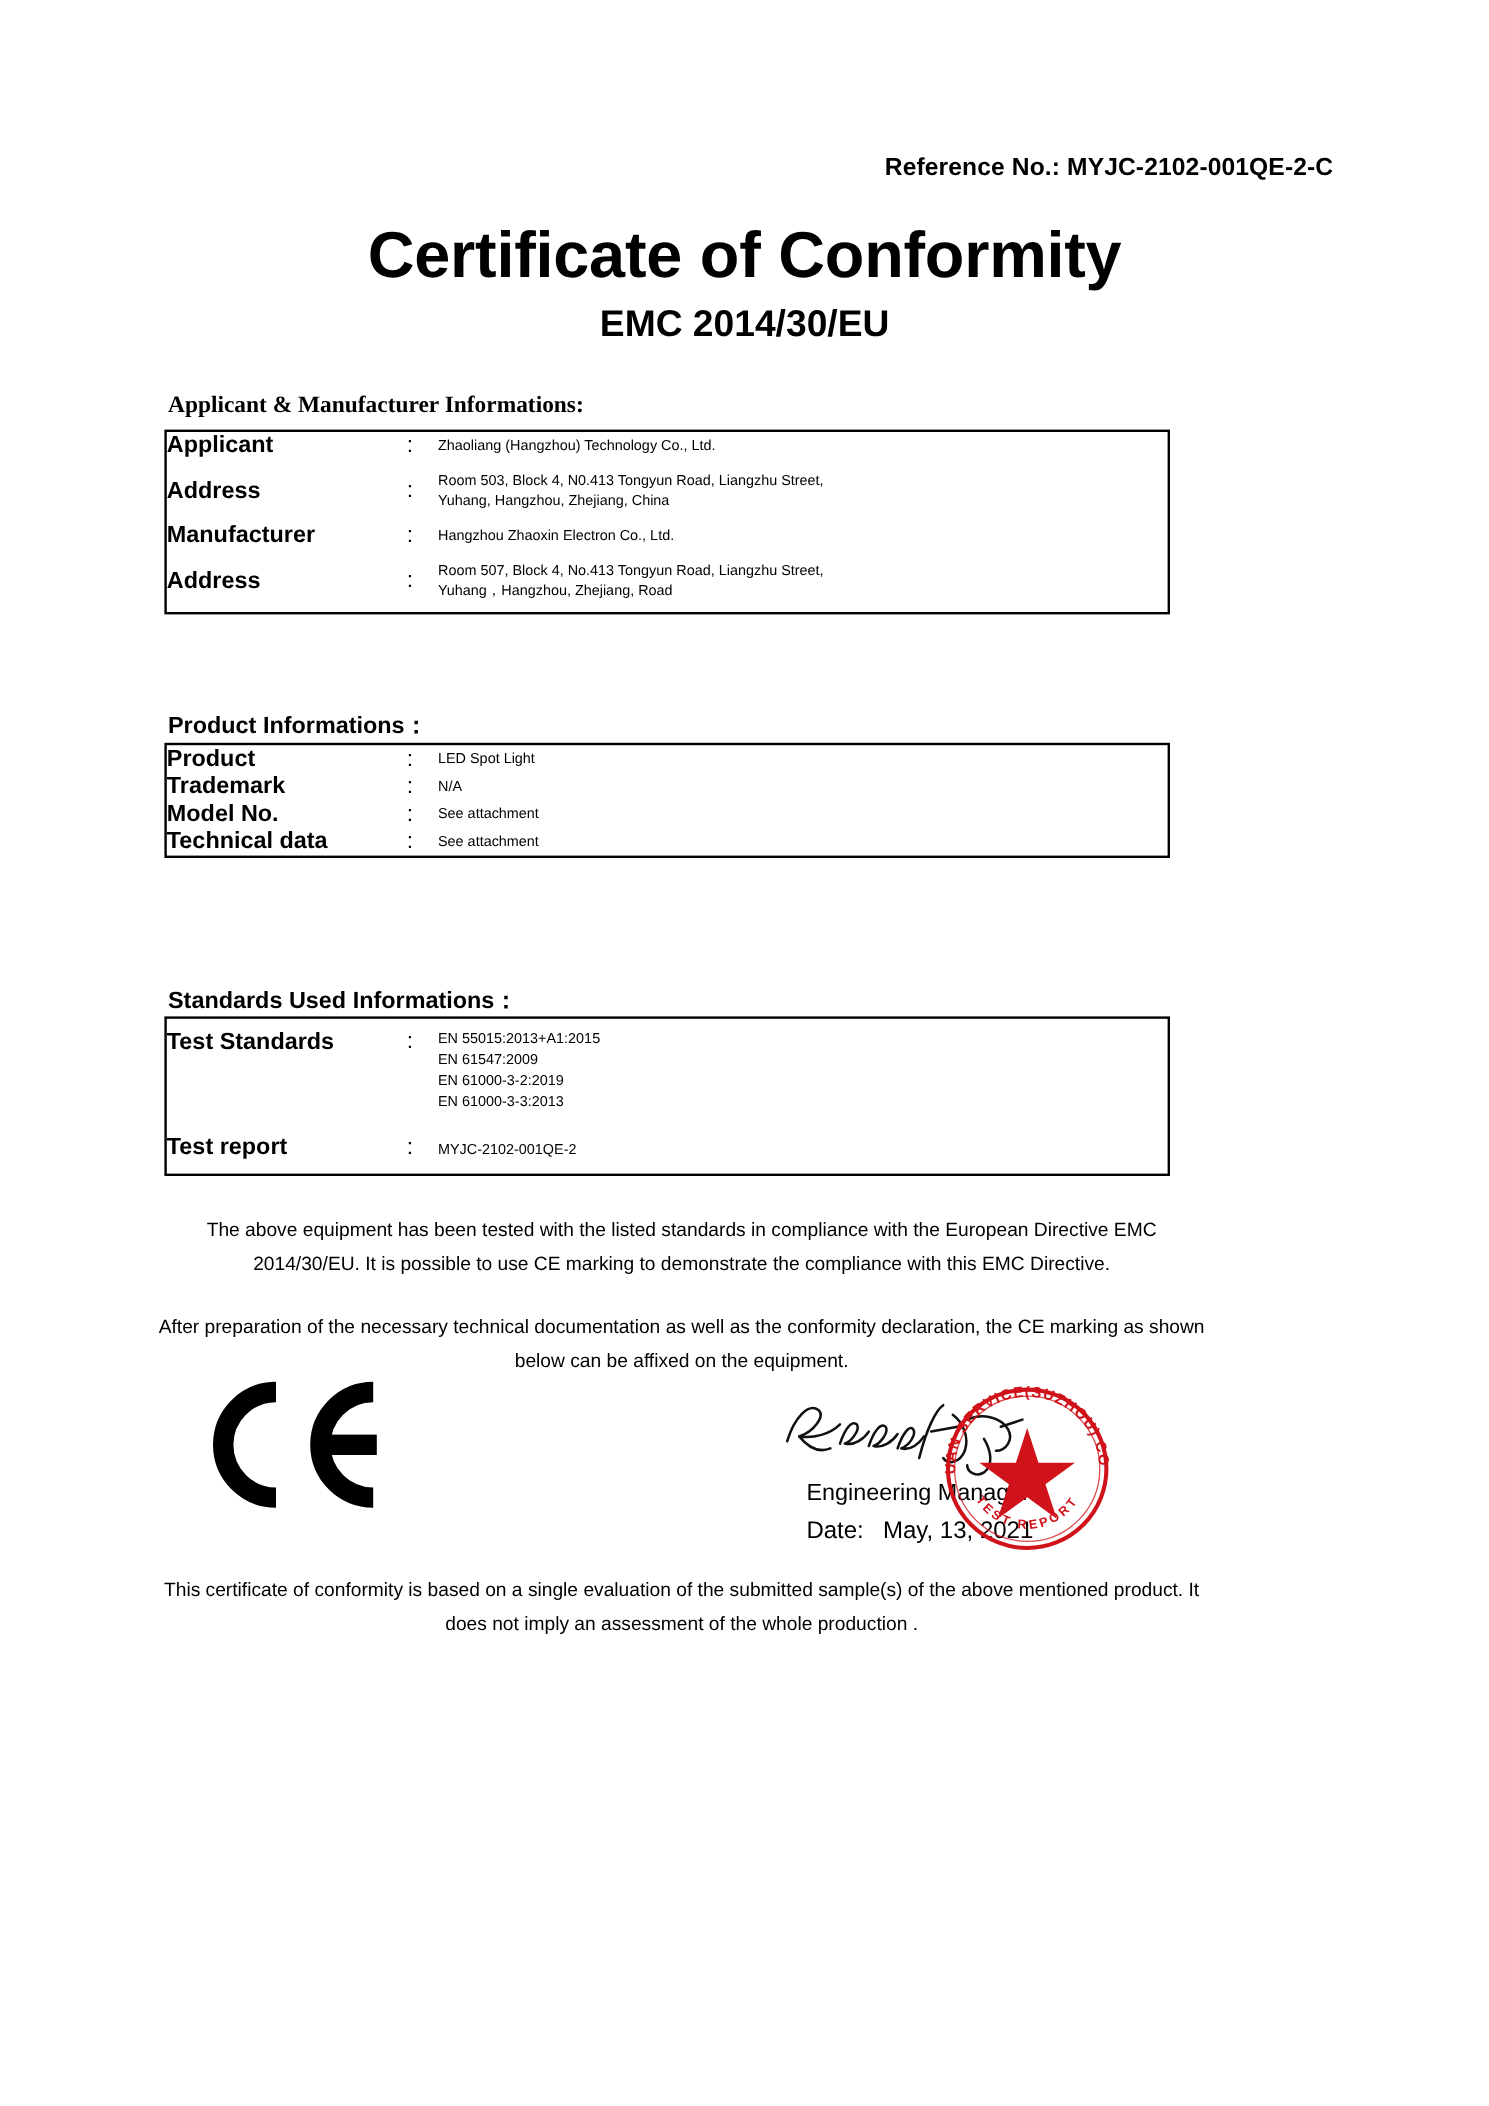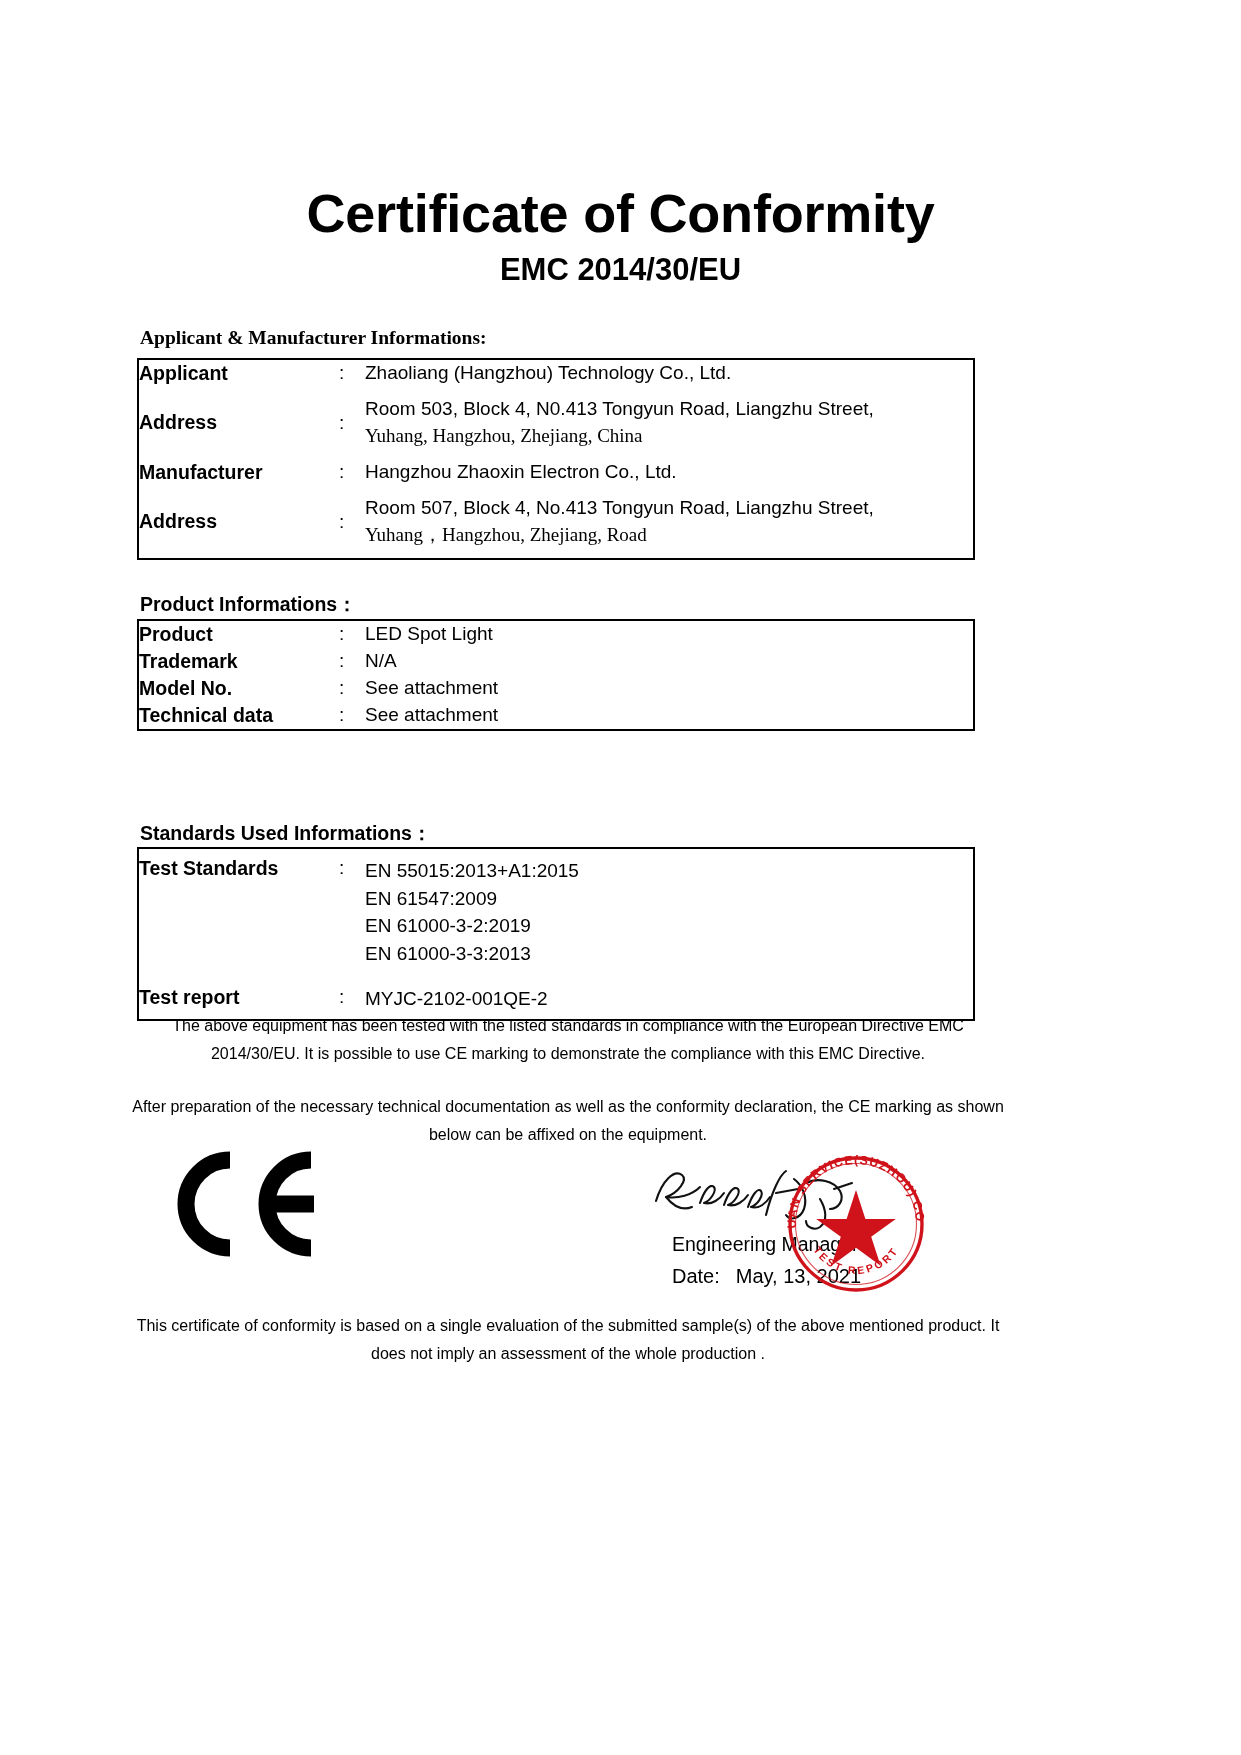--- a/index.html
+++ b/index.html
@@ -93,28 +93,28 @@
     white-space: nowrap;
   }
   .cell-colon {
     width: 26px;
     text-align: left;
     font-size: 19px;
     padding: 6px 0;
   }
   .cell-value {
     padding: 6px 18px 6px 2px;
-    font-size: 19px;
+    font-size: 12px;
     line-height: 1.42;
   }
   .cell-value.justify {
     text-align: justify;
     text-align-last: left;
   }
-  .cell-value .addr-line2 { display: block; font-family: Liberation Serif, serif; }
+  .cell-value .addr-line2 { display: block; }
   .std-line { display: block; line-height: 1.46; }
 
   .row-tall .cell-label,
   .row-tall .cell-colon,
   .row-tall .cell-value { padding-top: 9px; padding-bottom: 9px; }
 
   
   .body-par {
     position: absolute;
     left: 126px;
@@ -175,20 +175,21 @@
     width: 168px;
     height: 168px;
     pointer-events: none;
   }
 </style>
 </head>
 <body>
 
 <div class="page">
 
+  <div class="ref-line">Reference No.: MYJC-2102-001QE-2-C</div>
 
   <div class="main-title">Certificate of Conformity</div>
   <div class="sub-title">EMC 2014/30/EU</div>
 
   <div class="section-caption" id="cap-applicant">Applicant &amp; Manufacturer Informations:</div>
 
   <div class="info-table" id="table-applicant">
     <table>
       <tbody>
         <tr>

